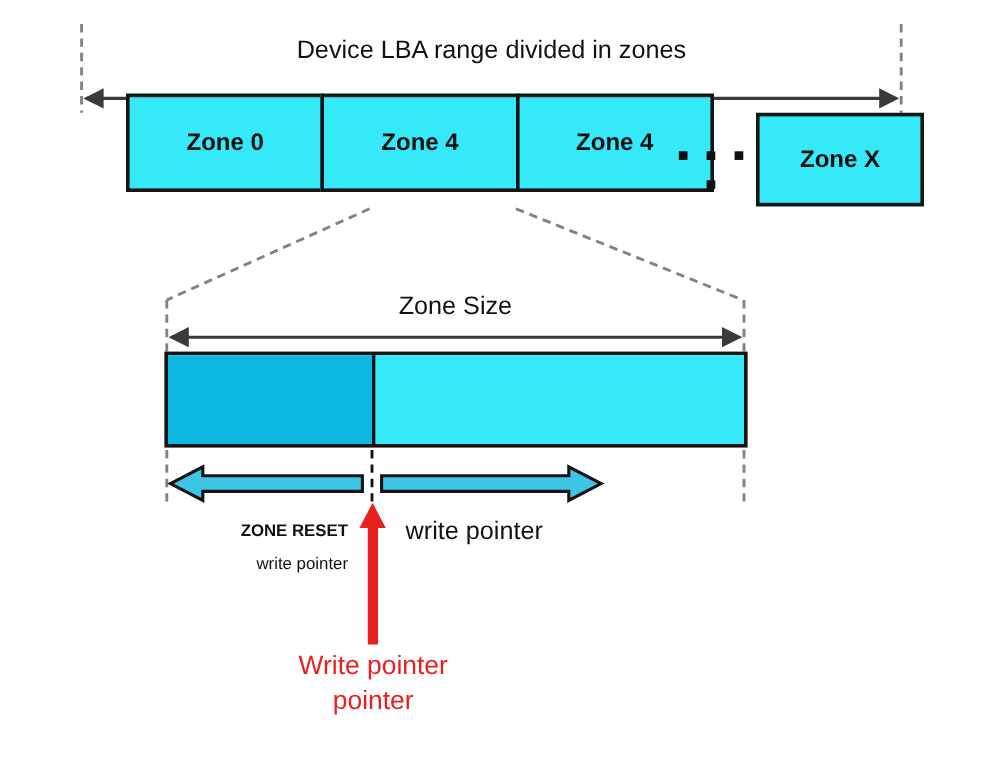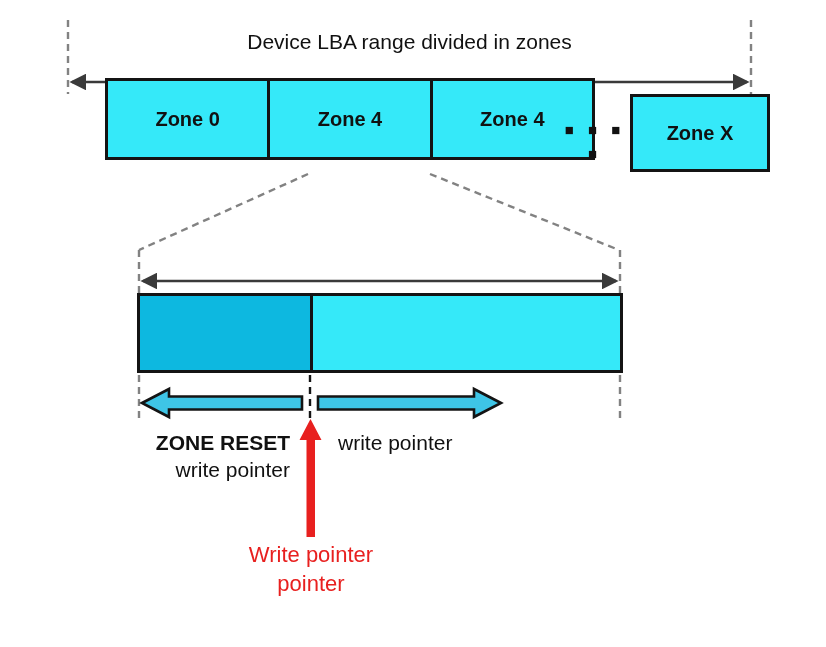--- a/index.html
+++ b/index.html
@@ -66,21 +66,21 @@
     border-right:3px solid var(--outline);
     box-sizing:border-box;
   }
   .detail-empty{
     flex:1;
     background:var(--zone-fill);
   }
 
   .reset-text{
     left:80px;top:429px;width:210px;
-    text-align:right;font-size:21px;line-height:27px;
+    text-align:right;font-size:14px;line-height:27px;
   }
   .write-text{
     left:338px;top:429px;width:210px;
     text-align:left;font-size:21px;line-height:27px;
   }
   .cmd-title{font-weight:700;}
   .wp-text{
     left:211px;top:540px;width:200px;
     text-align:center;font-size:22px;line-height:29px;
     color:var(--red);
@@ -127,20 +127,21 @@
   <div class="abs zone-row">
     <div class="zone-box">Zone 0</div>
     <div class="zone-box">Zone 4</div>
     <div class="zone-box">Zone 4</div>
   </div>
 
   <div class="abs dots">■ ■ ■ ■</div>
 
   <div class="abs zone-x">Zone X</div>
 
+  <div class="abs zone-size-label">Zone Size</div>
 
   <div class="abs detail-rect">
     <div class="detail-written"></div>
     <div class="detail-empty"></div>
   </div>
 
   <div class="abs reset-text">
     <div class="cmd-title">ZONE RESET</div>
     <div>write pointer</div>
   </div>

